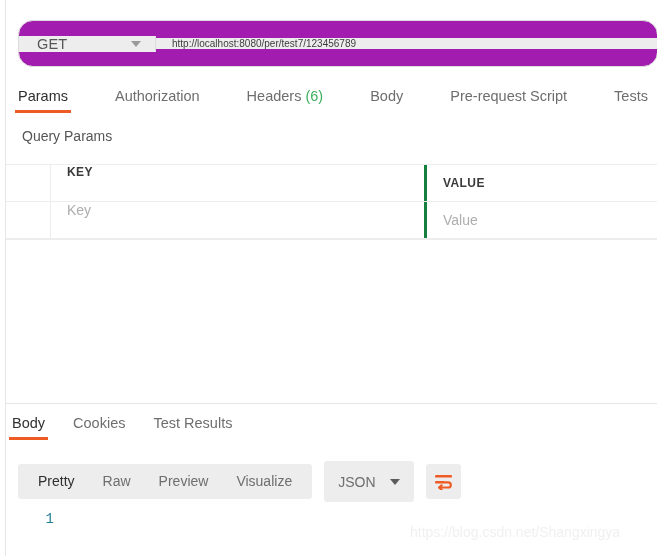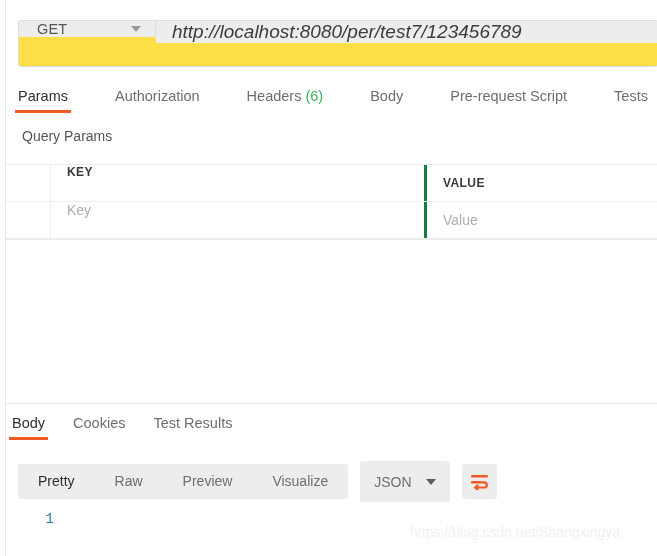--- a/index.html
+++ b/index.html
@@ -27,24 +27,24 @@
   }
 
   
   .url-row {
     position: absolute;
     left: 18px;
     top: 20px;
     height: 47px;
     right: -1px;
     display: flex;
-    align-items: flex-start;
+    align-items: center;
     border: 1px solid #dcdcdc;
-    border-radius: 3px;
-    background: #fde047;
+    border-radius: 15px;
+    background: #a21caf;
     box-sizing: border-box;
   }
   .method-select {
     width: 137px;
     display: flex;
     align-items: center;
     justify-content: space-between;
     padding: 0 14px 0 18px;
     border-right: 1px solid #dcdcdc;
     box-sizing: border-box;
@@ -60,26 +60,25 @@
     height: 0;
     border-left: 5px solid transparent;
     border-right: 5px solid transparent;
     border-top: 6px solid #9a9a9a;
   }
   .url-input {
     flex: 1;
     display: flex;
     align-items: center;
     padding-left: 16px;
-    font-size: 19px;
+    font-size: 10px;
     color: #3d3d3d;
     background: #ededed;
     overflow: hidden;
     white-space: nowrap;
-    font-style: italic;
   }
 
   
   .req-tabs {
     position: absolute;
     left: 18px;
     top: 88px;
     display: flex;
     align-items: flex-start;
     gap: 11px;
@@ -200,21 +199,20 @@
     display: flex;
     align-items: center;
   }
   .seg {
     display: flex;
     align-items: center;
     background: #ededed;
     border-radius: 3px;
     height: 35px;
     padding: 0 6px;
-    gap: 12px;
   }
   .seg-item {
     font-size: 14px;
     color: #6e6e6e;
     padding: 0 14px;
     line-height: 35px;
   }
   .seg-item.active {
     color: #2f2f2f;
   }

